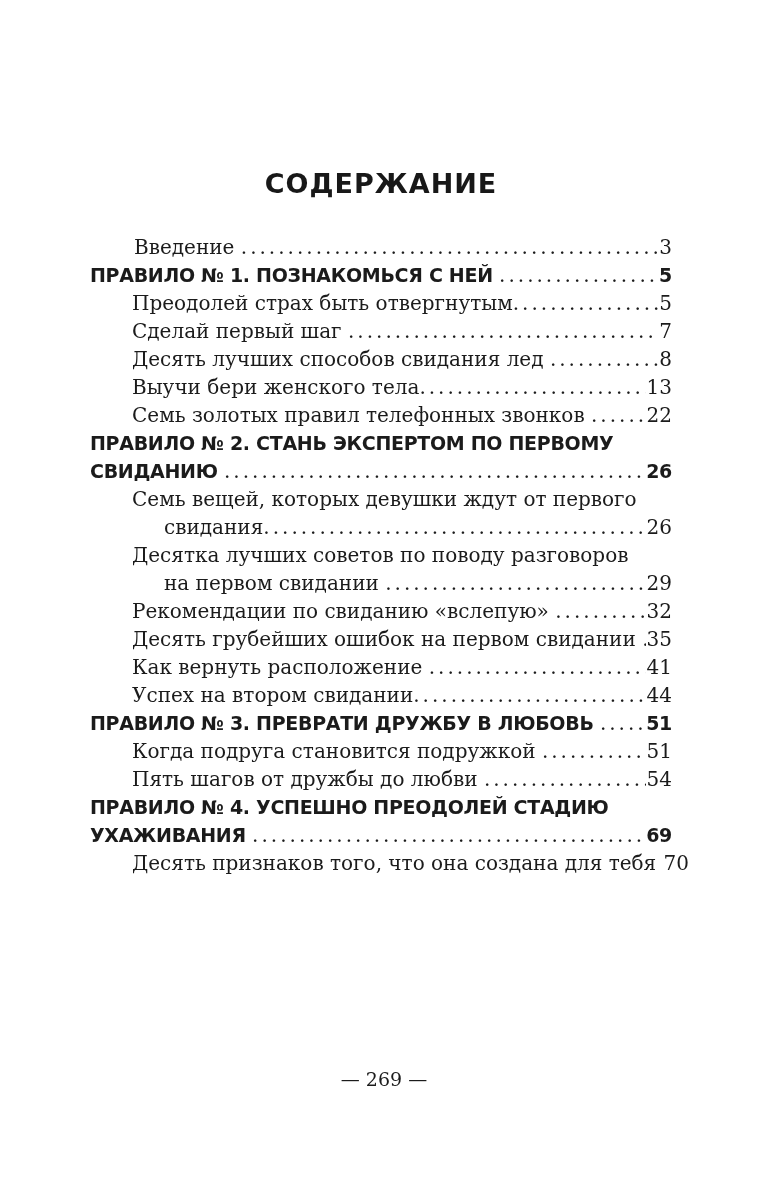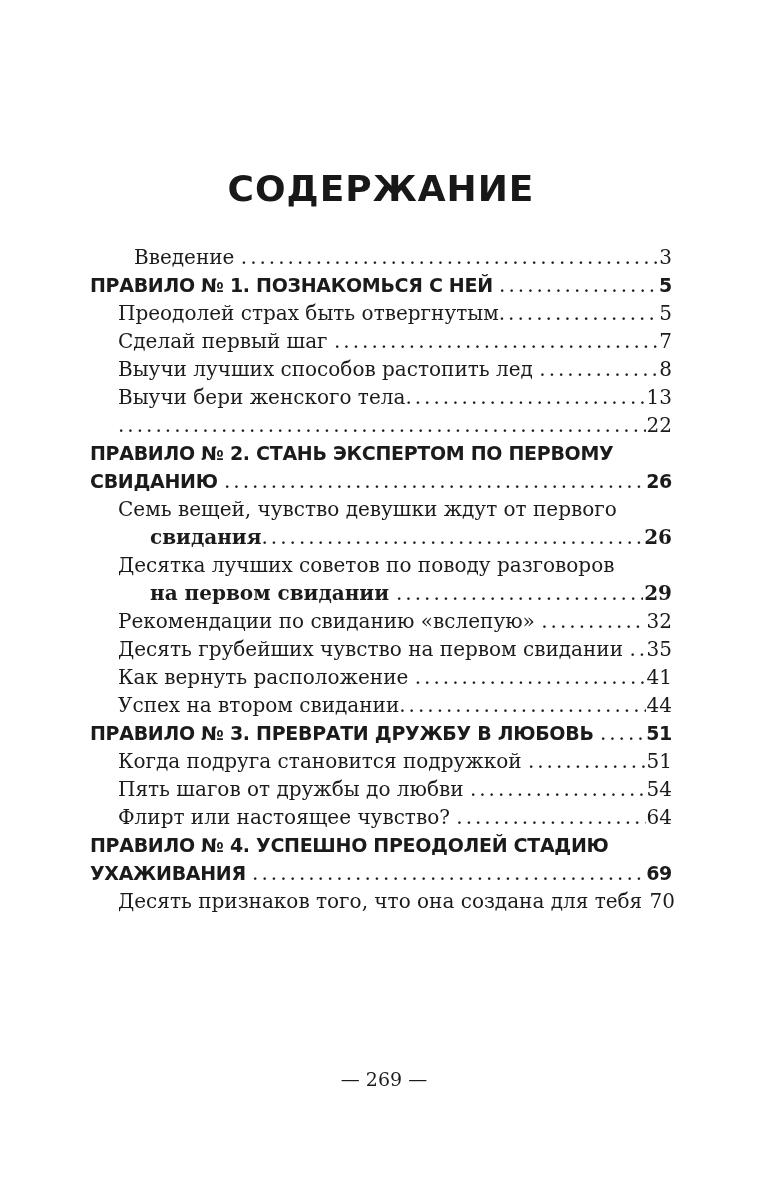--- a/index.html
+++ b/index.html
@@ -16,42 +16,42 @@
     color: #1b1b1b;
     font-family: "DejaVu Serif", serif;
     padding: 168px 96px 0 90px;
     overflow: hidden;
   }
   .title {
     margin: 0 0 34px 0;
     text-align: center;
     font-family: "DejaVu Sans", sans-serif;
     font-weight: 700;
-    font-size: 36px;
+    font-size: 27px;
     letter-spacing: 1px;
     color: #181818;
   }
   .toc {
     font-size: 20px;
     line-height: 28px;
   }
   .entry { margin: 0; }
   .entry.chapter {
     font-family: "DejaVu Sans", sans-serif;
     font-weight: 700;
     font-size: 19px;
     letter-spacing: -0.3px;
   }
   .entry.intro { margin-left: 44px; }
-  .entry.sub   { margin-left: 28px; }
+  .entry.sub   { margin-left: 42px; }
   .line {
     display: flex;
     align-items: baseline;
   }
-  .sub .line.cont { padding-left: 32px; font-weight: bold; }
+  .sub .line.cont { padding-left: 32px; }
   .label {
     white-space: pre;
     flex: 0 0 auto;
   }
   .leader {
     flex: 1 1 auto;
     overflow: hidden;
     white-space: nowrap;
     min-width: 0;
   }
@@ -106,51 +106,52 @@
       </div>
       <div class="entry sub">
         <div class="line last">
           <span class="label">Сделай первый шаг </span>
           <span class="leader"></span>
           <span class="pagenum">7</span>
         </div>
       </div>
       <div class="entry sub">
         <div class="line last">
-          <span class="label">Выучи лучших способов растопить лед </span>
+          <span class="label">Десять лучших способов свидания лед </span>
           <span class="leader"></span>
           <span class="pagenum">8</span>
         </div>
       </div>
       <div class="entry sub">
         <div class="line last">
           <span class="label">Выучи бери женского тела</span>
           <span class="leader"></span>
           <span class="pagenum">13</span>
         </div>
       </div>
       <div class="entry sub">
         <div class="line last">
+          <span class="label">Семь золотых правил телефонных звонков </span>
           <span class="leader"></span>
           <span class="pagenum">22</span>
         </div>
       </div>
       <div class="entry chapter">
         <div class="line">
           <span class="label">ПРАВИЛО № 2. СТАНЬ ЭКСПЕРТОМ ПО ПЕРВОМУ</span>
         </div>
         <div class="line cont last">
           <span class="label">СВИДАНИЮ </span>
           <span class="leader"></span>
           <span class="pagenum">26</span>
         </div>
       </div>
       <div class="entry sub">
         <div class="line">
-          <span class="label">Семь вещей, чувство девушки ждут от первого</span>
+          <span class="label">Семь вещей, которых девушки ждут от первого</span>
         </div>
         <div class="line cont last">
           <span class="label">свидания</span>
           <span class="leader"></span>
           <span class="pagenum">26</span>
         </div>
       </div>
       <div class="entry sub">
         <div class="line">
           <span class="label">Десятка лучших советов по поводу разговоров</span>
@@ -163,21 +164,21 @@
       </div>
       <div class="entry sub">
         <div class="line last">
           <span class="label">Рекомендации по свиданию «вслепую» </span>
           <span class="leader"></span>
           <span class="pagenum">32</span>
         </div>
       </div>
       <div class="entry sub">
         <div class="line last">
-          <span class="label">Десять грубейших чувство на первом свидании </span>
+          <span class="label">Десять грубейших ошибок на первом свидании </span>
           <span class="leader"></span>
           <span class="pagenum">35</span>
         </div>
       </div>
       <div class="entry sub">
         <div class="line last">
           <span class="label">Как вернуть расположение </span>
           <span class="leader"></span>
           <span class="pagenum">41</span>
         </div>
@@ -201,27 +202,20 @@
           <span class="label">Когда подруга становится подружкой </span>
           <span class="leader"></span>
           <span class="pagenum">51</span>
         </div>
       </div>
       <div class="entry sub">
         <div class="line last">
           <span class="label">Пять шагов от дружбы до любви </span>
           <span class="leader"></span>
           <span class="pagenum">54</span>
-        </div>
-      </div>
-      <div class="entry sub">
-        <div class="line last">
-          <span class="label">Флирт или настоящее чувство? </span>
-          <span class="leader"></span>
-          <span class="pagenum">64</span>
         </div>
       </div>
       <div class="entry chapter">
         <div class="line">
           <span class="label">ПРАВИЛО № 4. УСПЕШНО ПРЕОДОЛЕЙ СТАДИЮ</span>
         </div>
         <div class="line cont last">
           <span class="label">УХАЖИВАНИЯ </span>
           <span class="leader"></span>
           <span class="pagenum">69</span>

